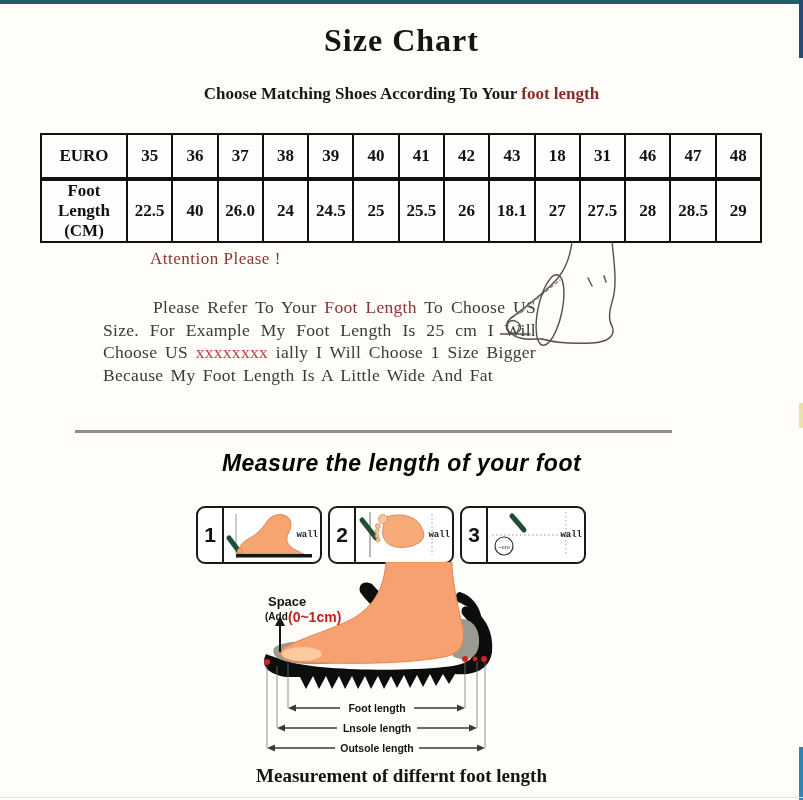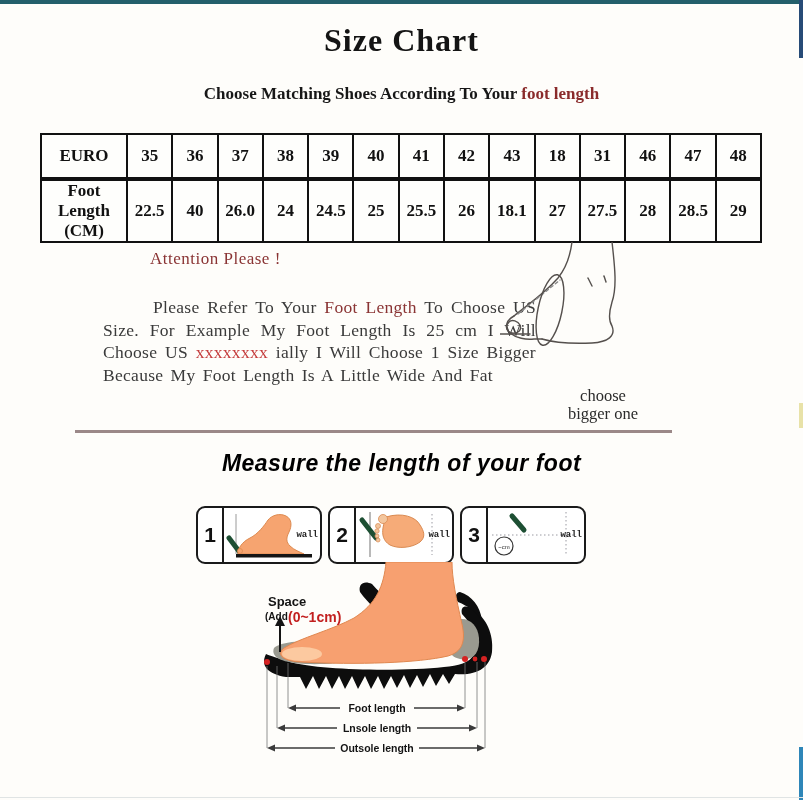--- a/index.html
+++ b/index.html
@@ -146,24 +146,20 @@
       <path d="M 112,0 C 115,26 117,46 112,60 C 109,70 108,78 112,84 C 116,94 108,100 92,101 C 70,102 52,100 42,97"></path>
       <path d="M 14,74 C 6,78 4,86 10,91 C 16,96 26,98 34,97 C 38,97 40,97 42,97"></path>
       <path d="M 9,80 C 5,84 6,90 12,91 C 18,92 22,88 20,83 C 18,79 12,77 9,80 Z"></path>
       <path d="M 18,72 L 60,38" stroke="#8a8a8a" stroke-dasharray="3 3"></path>
       <ellipse cx="50" cy="68" rx="12" ry="36" transform="rotate(12 50 68)"></ellipse>
       <path d="M 88,36 L 92,44"></path>
       <path d="M 104,34 L 106,40"></path>
       <path d="M 0,92 L 30,92"></path>
     </g>
   </svg>
-  <div class="choose-note">
-    <div>choose</div>
-    <div>bigger one</div>
-  </div>
 
   <div class="divider"></div>
 
   <div class="measure-heading">Measure the length of your foot</div>
 
   <div class="steps-row">
 
     <div class="step-box">
       <div class="step-num">1</div>
       <div class="step-art">
@@ -258,14 +254,15 @@
         <polygon points="237,186 229,182.6 229,189.4"></polygon>
     </g>
     <rect x="92" y="139" width="74" height="13" fill="#fefdfa"></rect>
     <text x="129" y="149.5" font-size="10.5" font-weight="bold" text-anchor="middle" fill="#141414">Foot length</text>
     <rect x="89" y="159" width="80" height="13" fill="#fefdfa"></rect>
     <text x="129" y="169.5" font-size="10.5" font-weight="bold" text-anchor="middle" fill="#141414">Lnsole length</text>
     <rect x="87" y="179" width="84" height="13" fill="#fefdfa"></rect>
     <text x="129" y="189.5" font-size="10.5" font-weight="bold" text-anchor="middle" fill="#141414">Outsole length</text>
   </svg>
 
+  <div class="caption">Measurement of differnt foot length</div>
 
 </div>
 
 </body></html>

